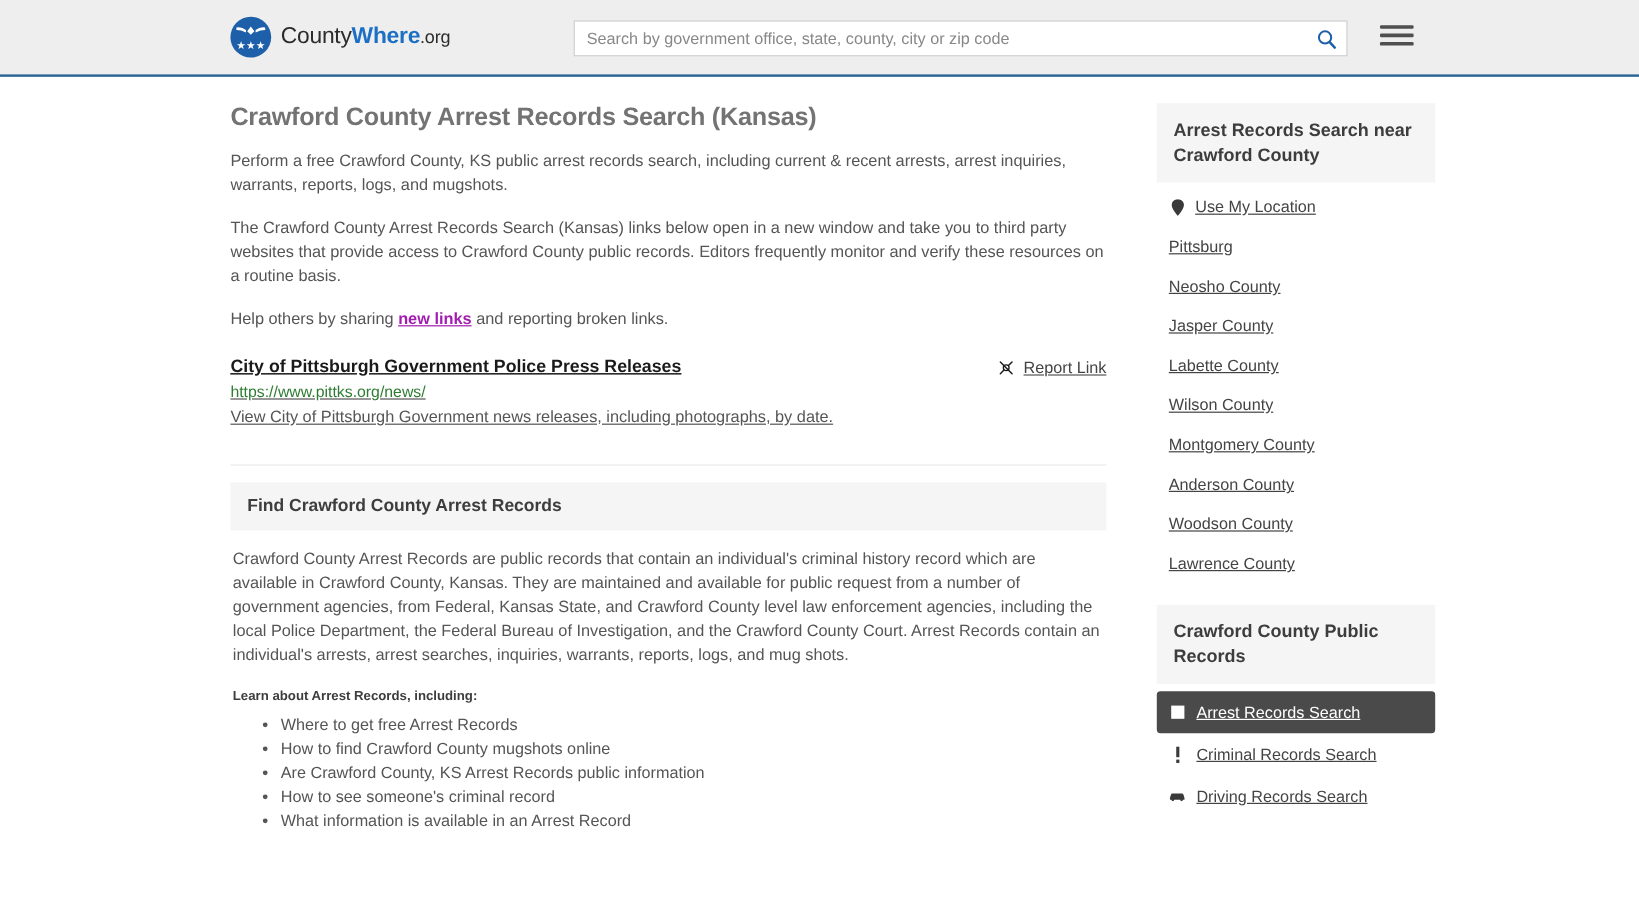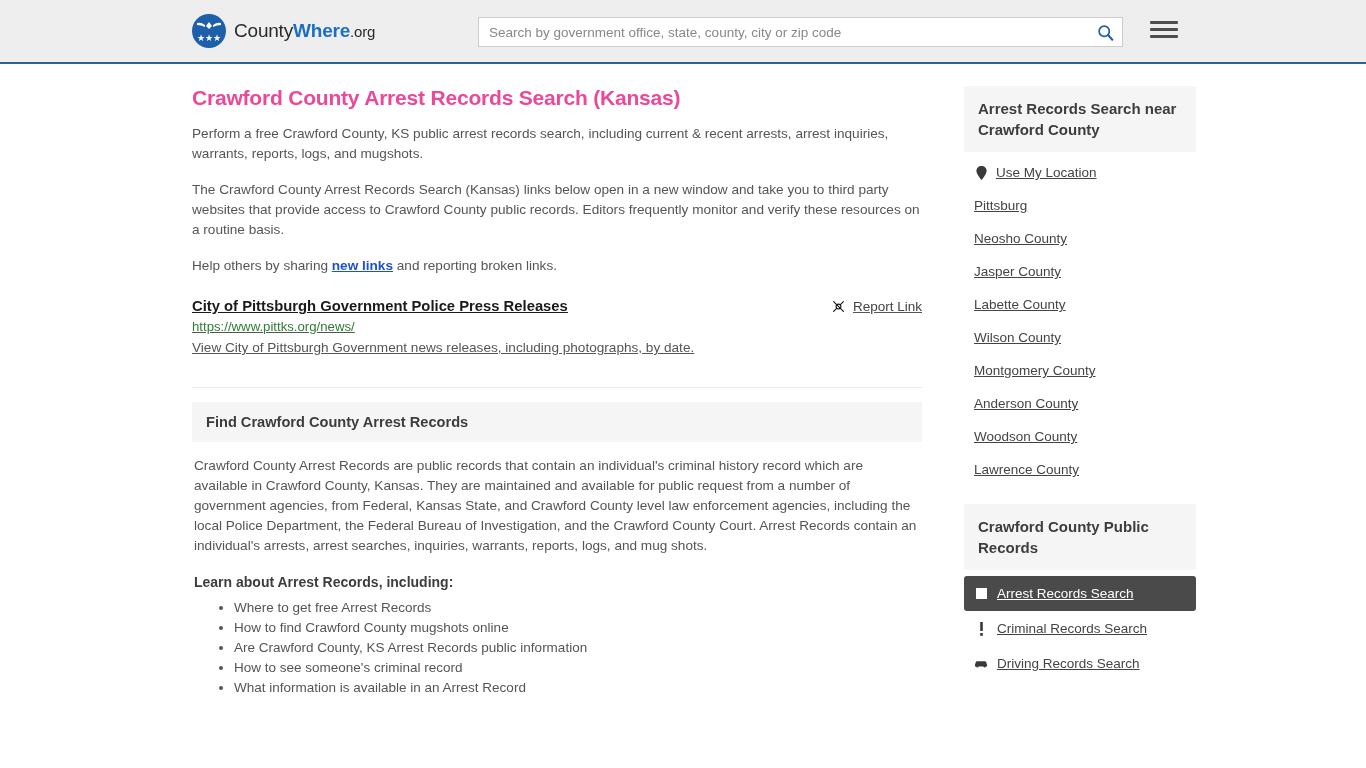--- a/index.html
+++ b/index.html
@@ -113,21 +113,21 @@
   .container {
     display: flex;
     gap: 42px;
     padding-top: 22px;
   }
   .main-col { width: 730px; flex: 0 0 730px; }
   .side-col { width: 232px; flex: 0 0 232px; }
 
   h1.page-title {
     font-size: 21px;
-    color: #ec4899;
+    color: #737373;
     margin: 0 0 14px 0;
     font-weight: bold;
     letter-spacing: -0.2px;
   }
 
   .breadcrumb {
     background: #f5f5f5;
     padding: 9px 12px;
     font-size: 13.5px;
     color: #666666;
@@ -138,21 +138,21 @@
     text-decoration: none;
   }
   .breadcrumb .sep { color: #bbbbbb; padding: 0 5px; }
 
   .body-p {
     font-size: 13.6px;
     line-height: 20px;
     color: #555555;
     margin: 0 0 16px 0;
   }
-  .body-p a { color: #1d4ed8; text-decoration: underline; font-weight: 600; text-align: right; }
+  .body-p a { color: #a21caf; text-decoration: underline; font-weight: 600; text-align: right; }
 
   
   .result-block { margin-top: 22px; position: relative; text-decoration: underline; }
   .result-head {
     display: flex;
     align-items: flex-start;
     justify-content: space-between;
   }
   .result-title {
     font-size: 14.8px;
@@ -193,21 +193,21 @@
     background: #f5f5f5;
     padding: 12px 14px;
     font-size: 14.6px;
     font-weight: bold;
     color: #3d3d3d;
     margin-top: 14px;
   }
   .panel-body { padding: 14px 2px 0 2px; }
 
   .learn-head {
-    font-size: 14px;
+    font-size: 11px;
     font-weight: bold;
     color: #3d3d3d;
     margin: 18px 0 8px 0;
   }
   ul.learn-list {
     margin: 0; padding-left: 40px;
     list-style: disc;
   }
   ul.learn-list li {
     font-size: 13.5px;

